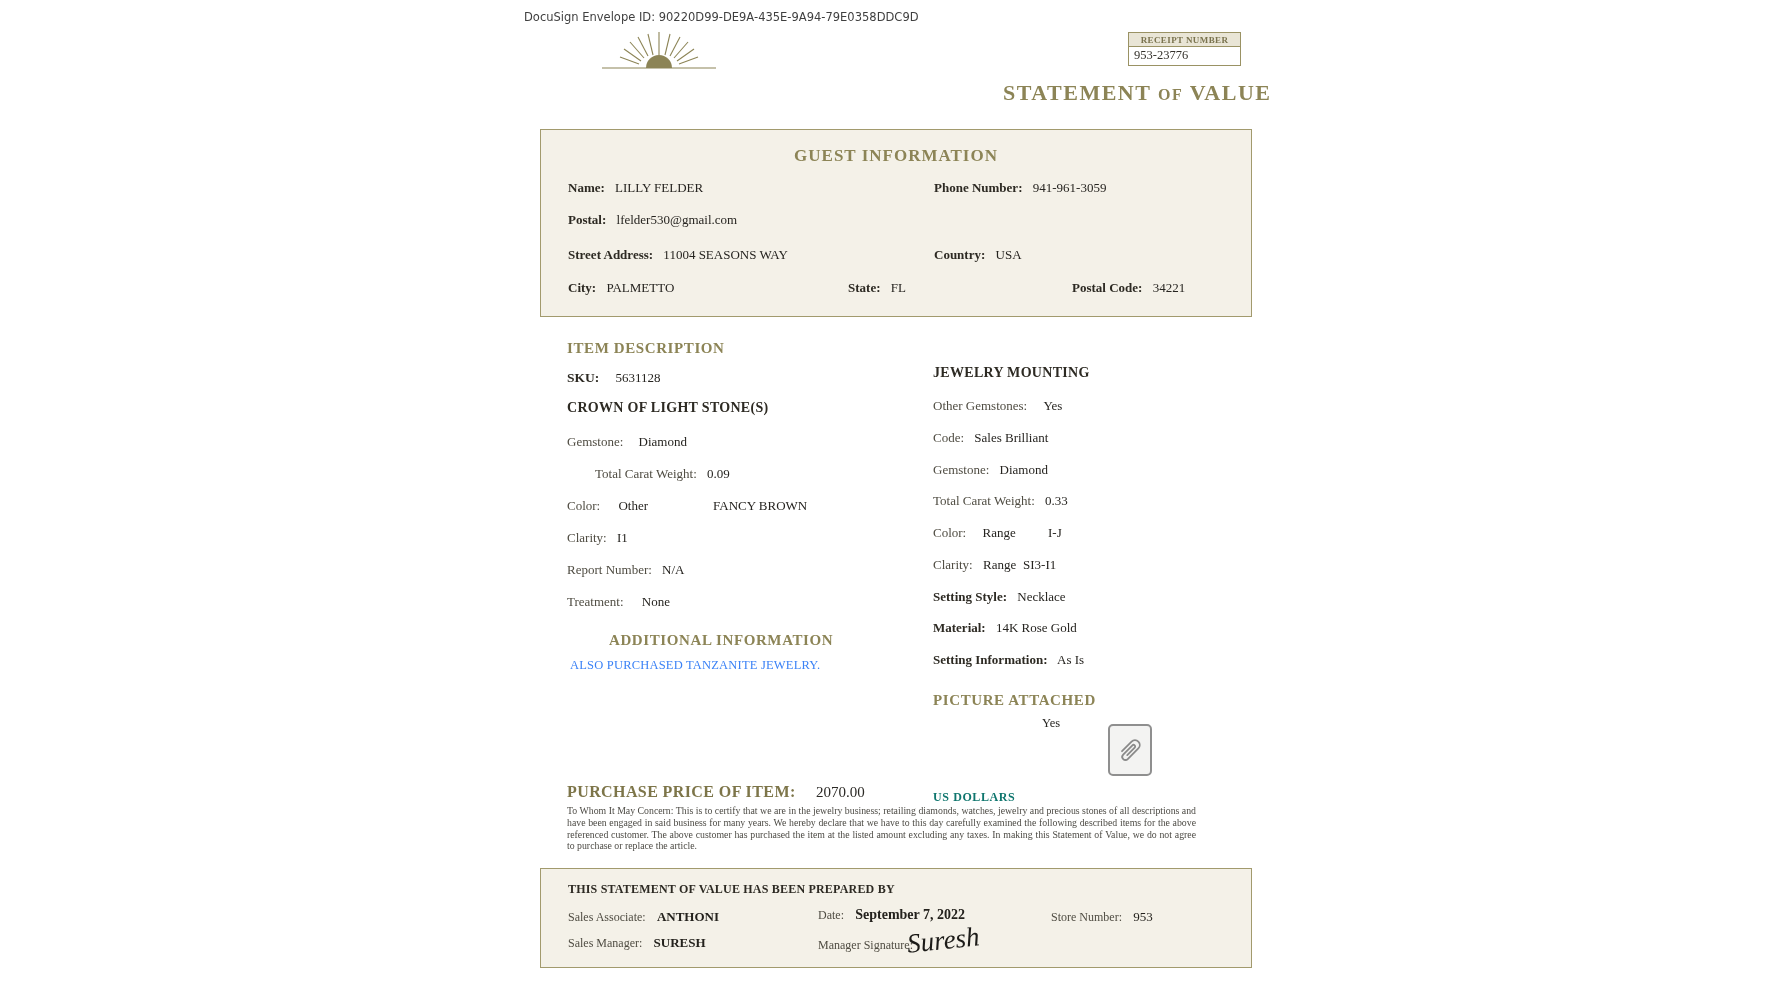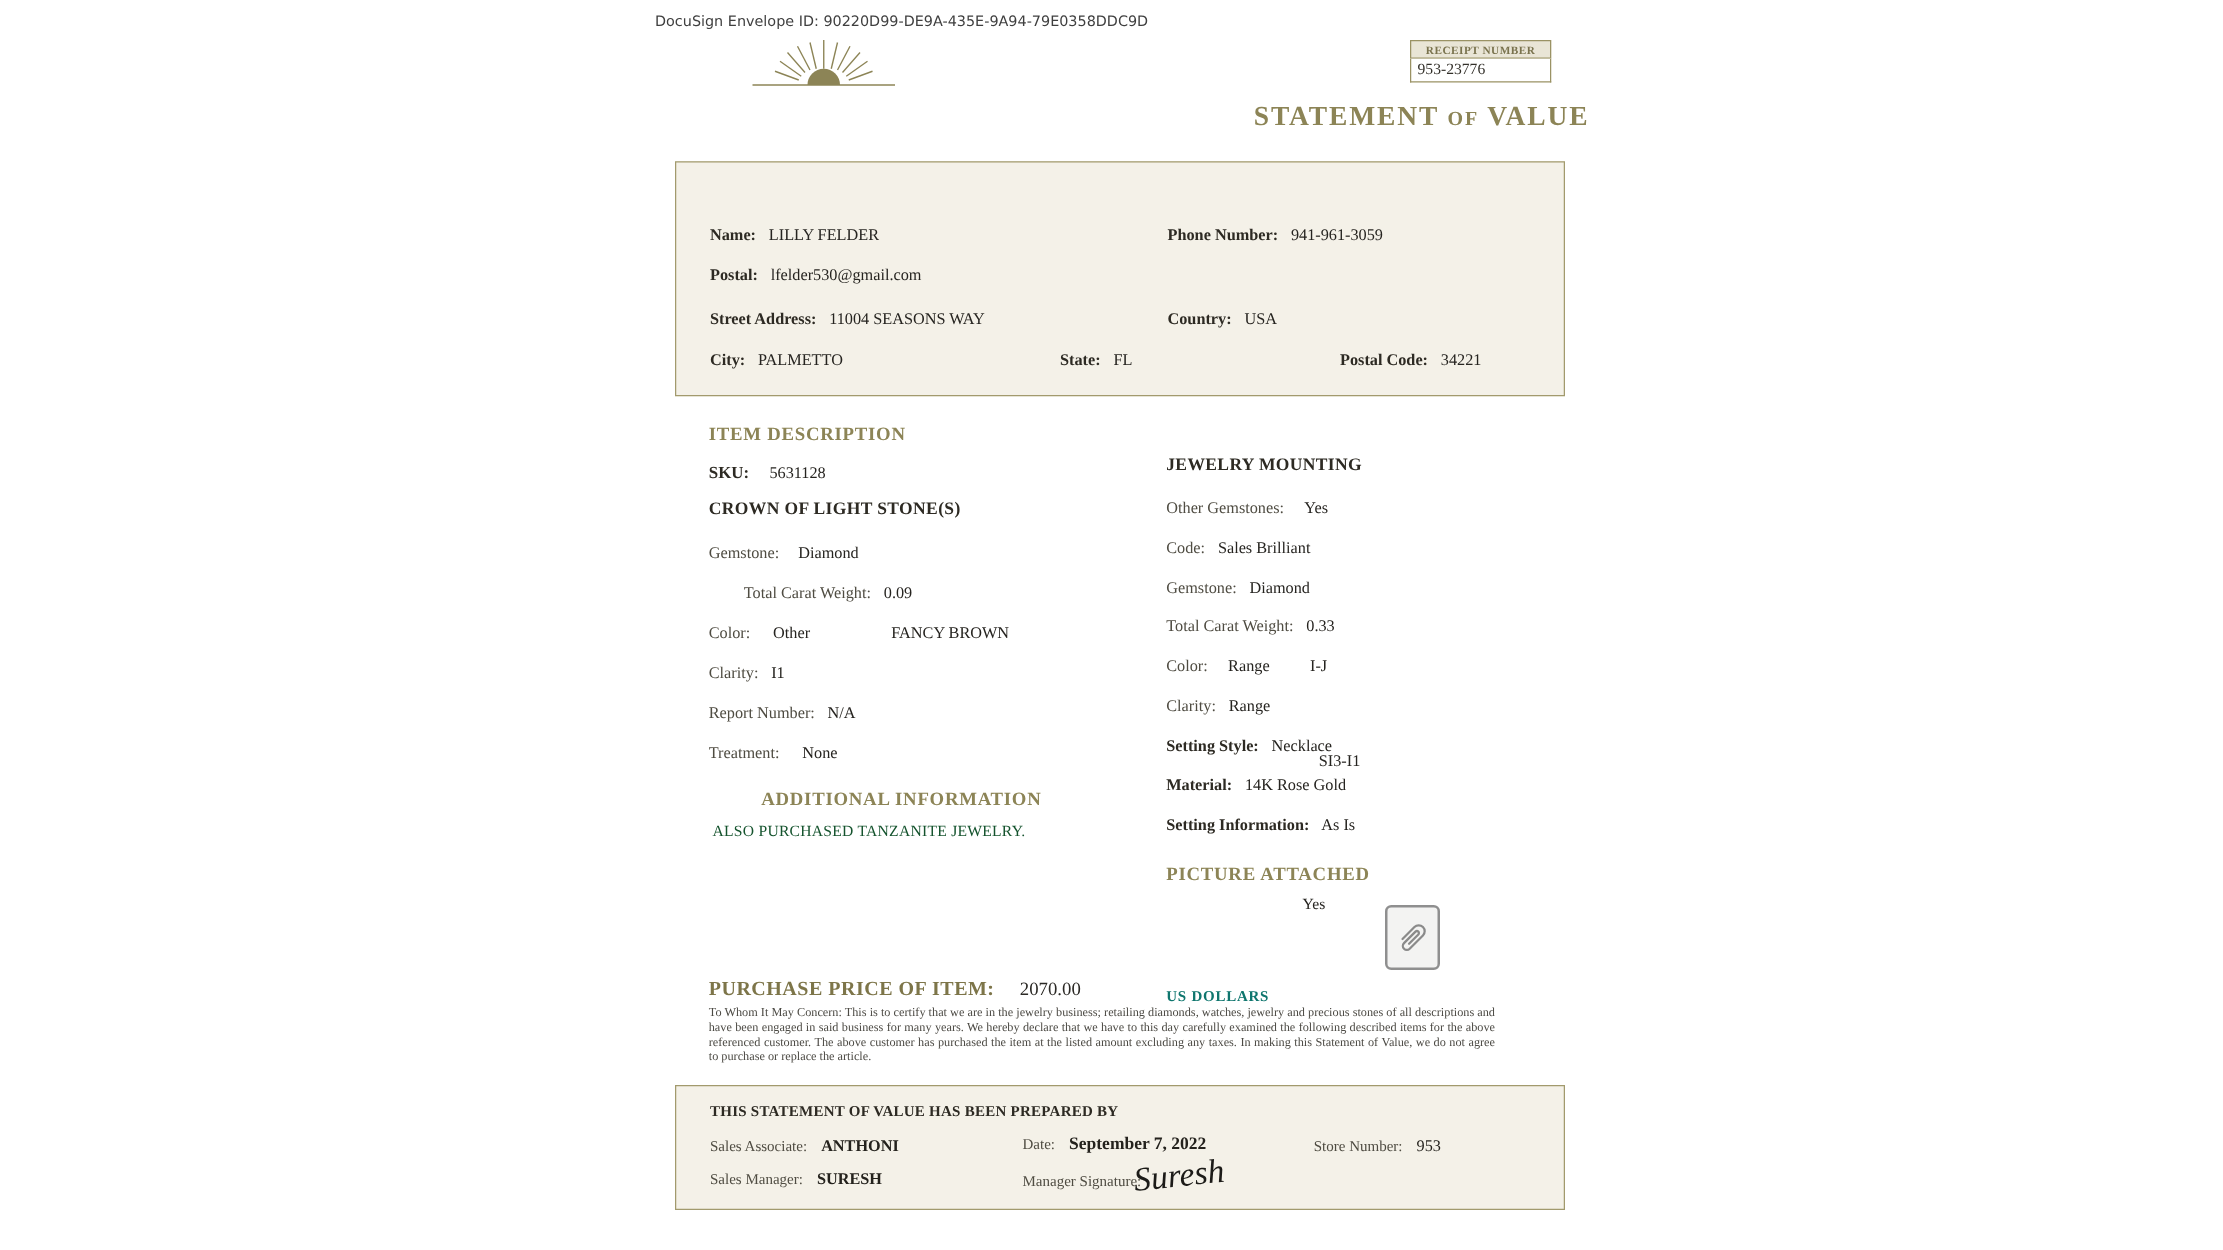--- a/index.html
+++ b/index.html
@@ -32,21 +32,21 @@
   
   .f { position:absolute; font-size:13px; white-space:nowrap; }
   .f .l { color:#4f4c42; margin-right:7px; }
   .f .l.b { font-weight:bold; color:#2d2a23; }
   .f .v { color:#262420; }
   .f .extra { position:absolute; top:0; color:#262420; }
 
   .h-olive { position:absolute; color:#8c8456; font-weight:bold; letter-spacing:.6px; font-size:15px; white-space:nowrap; }
   .h-dark  { position:absolute; color:#2d2a23; font-weight:bold; font-size:14px; letter-spacing:.3px; white-space:nowrap; }
 
-  .note-text { position:absolute; font-size:12.5px; color:#14532d; letter-spacing:.2px; white-space:nowrap; }
+  .note-text { position:absolute; font-size:12.5px; color:#3b82f6; letter-spacing:.2px; white-space:nowrap; }
 
   .price-row { left:567px; top:783px; }
   .price-row .l { font-size:16px; font-weight:bold; color:#7d7549; letter-spacing:.4px; }
   .price-row .v { font-size:15px; color:#2b2925; margin-left:10px; }
   .usd { left:933px; top:790px; font-size:12px; font-weight:bold; color:#0f766e; letter-spacing:.6px; }
 
   .legal { left:567px; top:805px; width:629px; font-size:9.8px; line-height:1.2; color:#4c4a44; text-align:justify; }
 
   .attach-btn { left:1108px; top:724px; width:44px; height:52px; background:#f3f3f2; border:2px solid #8f8f8f; border-radius:5px; display:flex; align-items:center; justify-content:center; cursor:pointer; }
   .attach-btn svg { transform:rotate(45deg); }
@@ -90,20 +90,21 @@
   <div class="receipt-val">953-23776</div>
 </div>
 
 <div class="abs statement-title">
   <span>STATEMENT</span>
   <span class="of">OF</span>
   <span>VALUE</span>
 </div>
 
 <div class="panel guest-panel">
+  <div class="panel-title" style="top:16px;">GUEST INFORMATION</div>
 
   <div class="f" style="left:27px; top:50px;">
     <span class="l b">Name:</span>
     <span class="v">LILLY FELDER</span>
   </div>
   <div class="f" style="left:393px; top:50px;">
     <span class="l b">Phone Number:</span>
     <span class="v">941-961-3059</span>
   </div>
   <div class="f" style="left:27px; top:82px;">
@@ -189,21 +190,21 @@
   <span class="v">0.33</span>
 </div>
 <div class="f" style="left:933px; top:525px;text-align:right;">
   <span class="l">Color:</span>
   <span class="v" style="margin-left:6px;">Range</span>
   <span class="extra" style="left:115px;">I-J</span>
 </div>
 <div class="f" style="left:933px; top:557px;">
   <span class="l">Clarity:</span>
   <span class="v">Range</span>
-  <span class="extra" style="left:122px;margin-top:44px;">SI3-I1</span>
+  <span class="extra" style="left:90px;">SI3-I1</span>
 </div>
 <div class="f" style="left:933px; top:589px;">
   <span class="l b">Setting Style:</span>
   <span class="v">Necklace</span>
 </div>
 <div class="f" style="left:933px; top:620px;">
   <span class="l b">Material:</span>
   <span class="v">14K Rose Gold</span>
 </div>
 <div class="f" style="left:933px; top:652px;">

